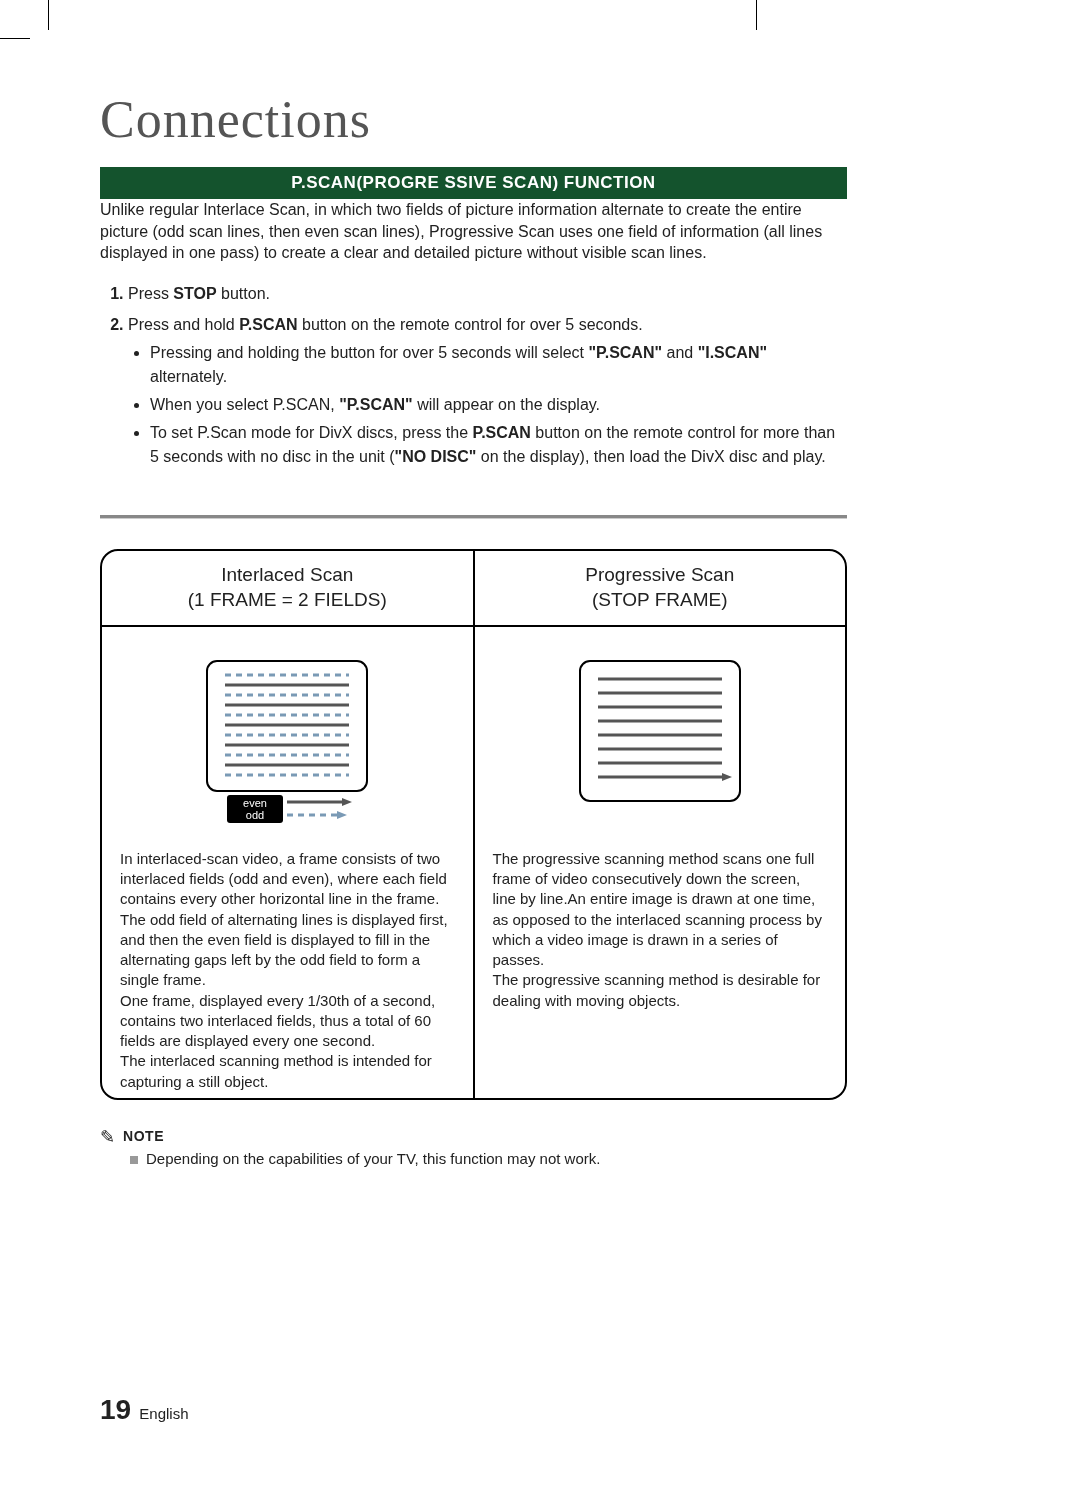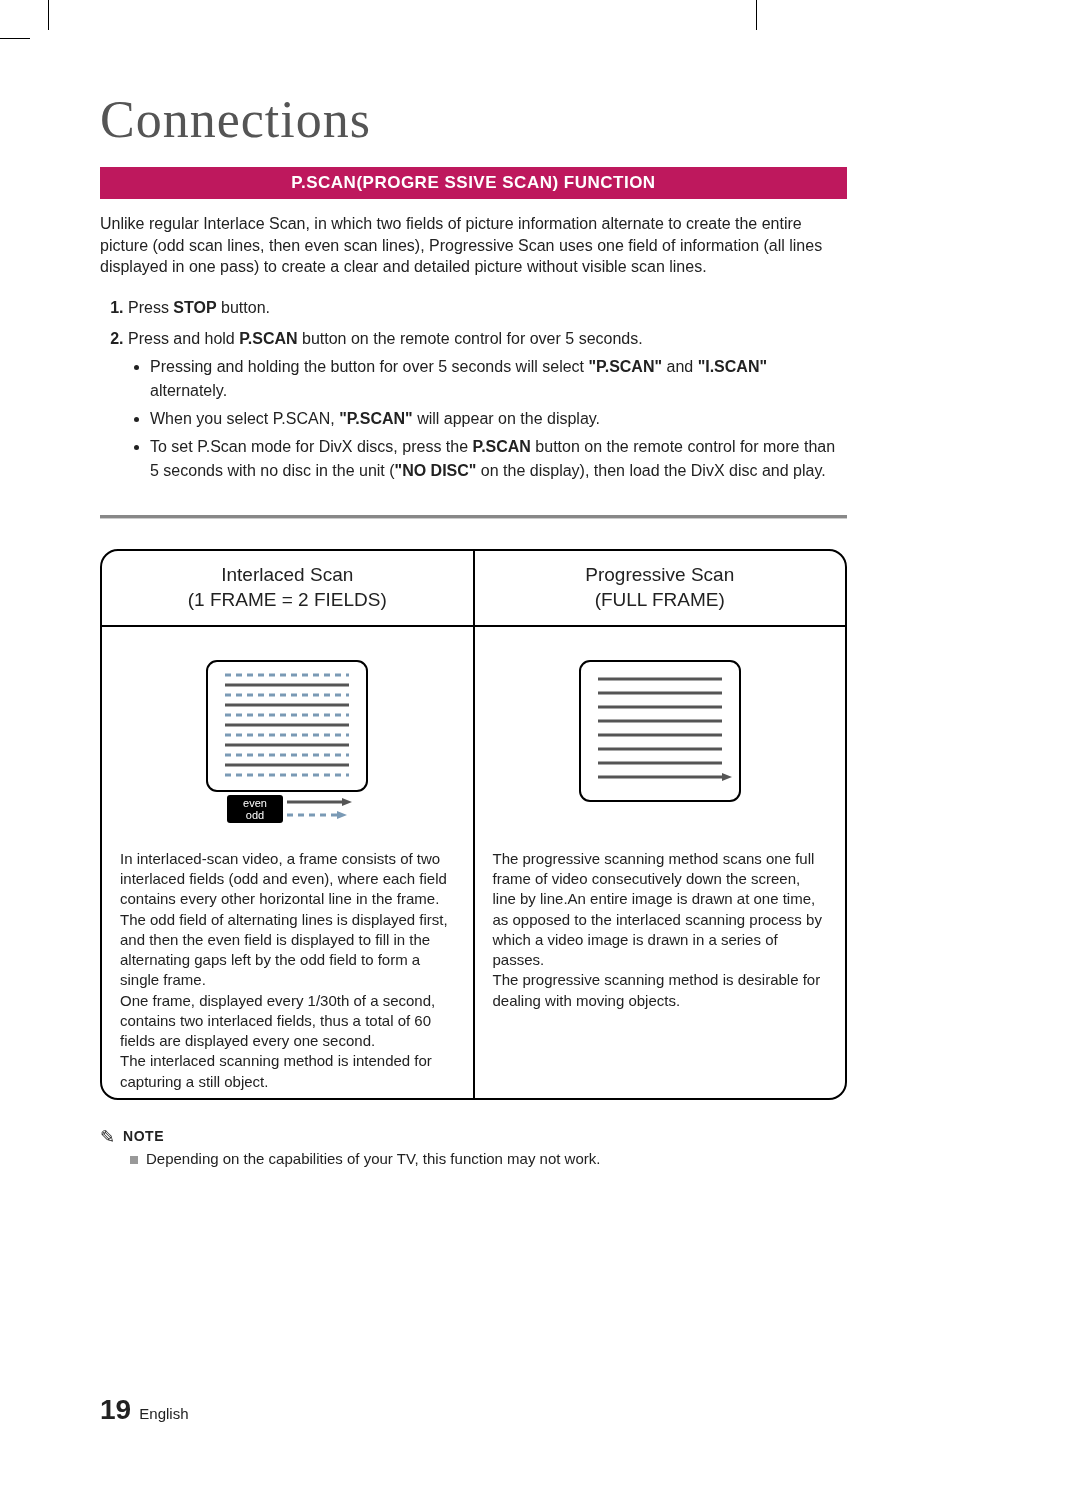--- a/index.html
+++ b/index.html
@@ -17,37 +17,36 @@
   }
   h1.title {
     font-family: "Times New Roman", serif;
     font-weight: 300;
     font-size: 52px;
     letter-spacing: 1px;
     margin: 0 0 18px 0;
     color: #555;
   }
   .bar {
-    background: #be185d;
+    background: #14532d;
     color: #fff;
     text-align: center;
     font-weight: bold;
     font-size: 17px;
     letter-spacing: 0.5px;
     padding: 6px 0;
-    margin-bottom: 14px;
   }
   .intro {
     font-size: 16px;
     line-height: 1.35;
     margin-bottom: 18px;
   }
   ol.steps {
     padding-left: 28px;
-    margin: 0 0 32px 0;
+    margin: 0 0 46px 0;
   }
   ol.steps > li {
     font-size: 16px;
     line-height: 1.55;
     margin-bottom: 6px;
   }
   ol.steps > li::marker { font-weight: bold; }
   ul.sub {
     list-style-type: disc;
     padding-left: 22px;
@@ -165,21 +164,21 @@
   <div class="rule"></div>
 
   <div class="panel-wrap">
     <div class="panel-row head-row">
       <div class="cell left">
         <span>Interlaced Scan</span><br>
         <span>(1 FRAME = 2 FIELDS)</span>
       </div>
       <div class="cell">
         <span>Progressive Scan</span><br>
-        <span>(FULL FRAME)</span>
+        <span>(STOP FRAME)</span>
       </div>
     </div>
     <div class="panel-row">
       <div class="cell left">
         <div class="diagram">
           <svg width="180" height="170" viewBox="0 0 180 170">
             <rect x="10" y="6" width="160" height="130" rx="10" fill="none" stroke="#000" stroke-width="2"></rect>
             <g stroke="#7a9ab5" stroke-width="3" stroke-dasharray="6 5">
               <line x1="28" y1="20" x2="152" y2="20"></line>
               <line x1="28" y1="40" x2="152" y2="40"></line>

